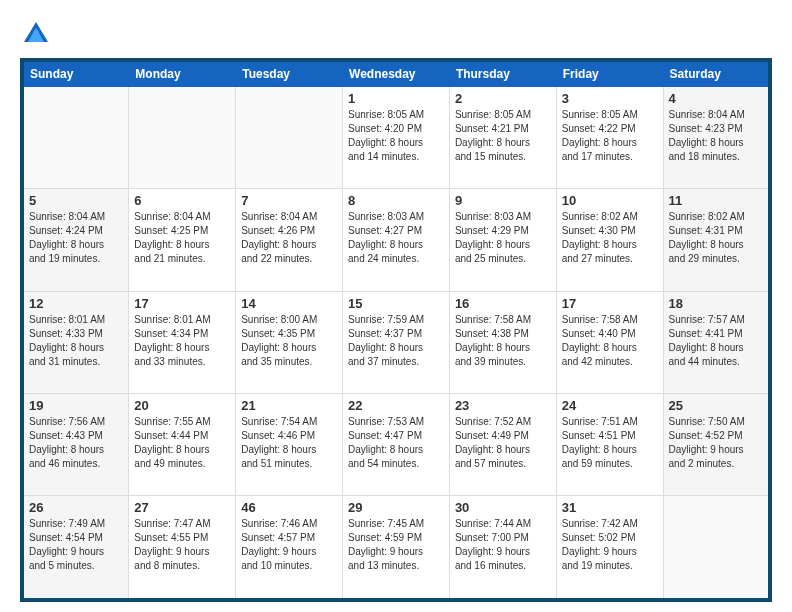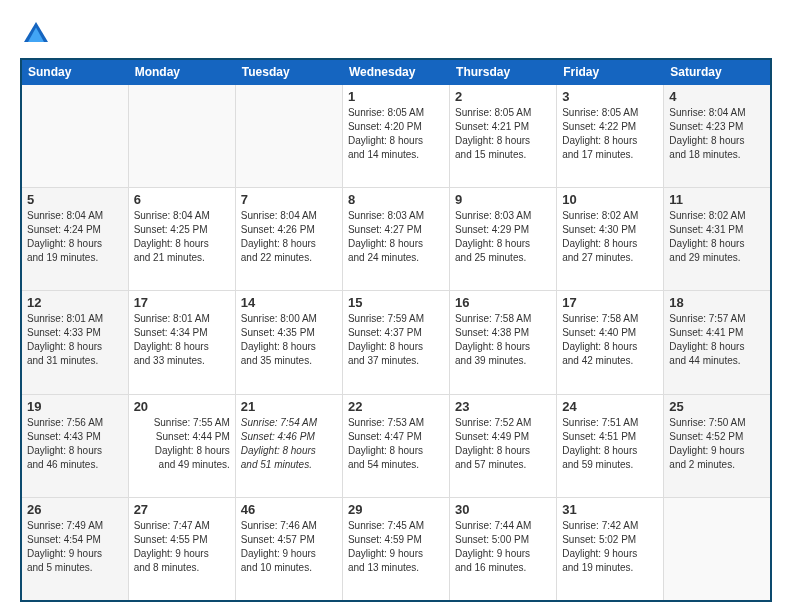--- a/index.html
+++ b/index.html
@@ -56,21 +56,21 @@
       font-weight: bold;
       color: #333;
       line-height: 1.1;
     }
     .calendar-subtitle {
       font-size: 14px;
       color: #555;
     }
     .calendar {
       flex: 1;
-      border: 2px solid #0c4a6e;
+      border: 4px solid #0c4a6e;
       border-collapse: collapse;
       width: 100%;
       table-layout: fixed;
     }
     .calendar th {
       background: #1565c0;
       color: #fff;
       text-align: left;
       padding: 5px 6px;
       font-size: 12px;
@@ -278,28 +278,28 @@
         <tr>
           <td class="weekend-sun">
             <div class="day-num">19</div>
             <div class="day-info" style="white-space: pre-line;">Sunrise: 7:56 AM
 Sunset: 4:43 PM
 Daylight: 8 hours
 and 46 minutes.</div>
           </td>
           <td>
             <div class="day-num">20</div>
-            <div class="day-info" style="white-space: pre-line; text-align: right;">Sunrise: 7:55 AM
+            <div class="day-info" style="white-space: pre-line;">Sunrise: 7:55 AM
 Sunset: 4:44 PM
 Daylight: 8 hours
 and 49 minutes.</div>
           </td>
           <td>
             <div class="day-num">21</div>
-            <div class="day-info" style="white-space: pre-line; font-style: italic;">Sunrise: 7:54 AM
+            <div class="day-info" style="white-space: pre-line;">Sunrise: 7:54 AM
 Sunset: 4:46 PM
 Daylight: 8 hours
 and 51 minutes.</div>
           </td>
           <td>
             <div class="day-num">22</div>
             <div class="day-info" style="white-space: pre-line;">Sunrise: 7:53 AM
 Sunset: 4:47 PM
 Daylight: 8 hours
 and 54 minutes.</div>
@@ -351,21 +351,21 @@
           <td>
             <div class="day-num">29</div>
             <div class="day-info" style="white-space: pre-line;">Sunrise: 7:45 AM
 Sunset: 4:59 PM
 Daylight: 9 hours
 and 13 minutes.</div>
           </td>
           <td>
             <div class="day-num">30</div>
             <div class="day-info" style="white-space: pre-line;">Sunrise: 7:44 AM
-Sunset: 5:00 PM
+Sunset: 7:00 PM
 Daylight: 9 hours
 and 16 minutes.</div>
           </td>
           <td>
             <div class="day-num">31</div>
             <div class="day-info" style="white-space: pre-line;">Sunrise: 7:42 AM
 Sunset: 5:02 PM
 Daylight: 9 hours
 and 19 minutes.</div>
           </td>

